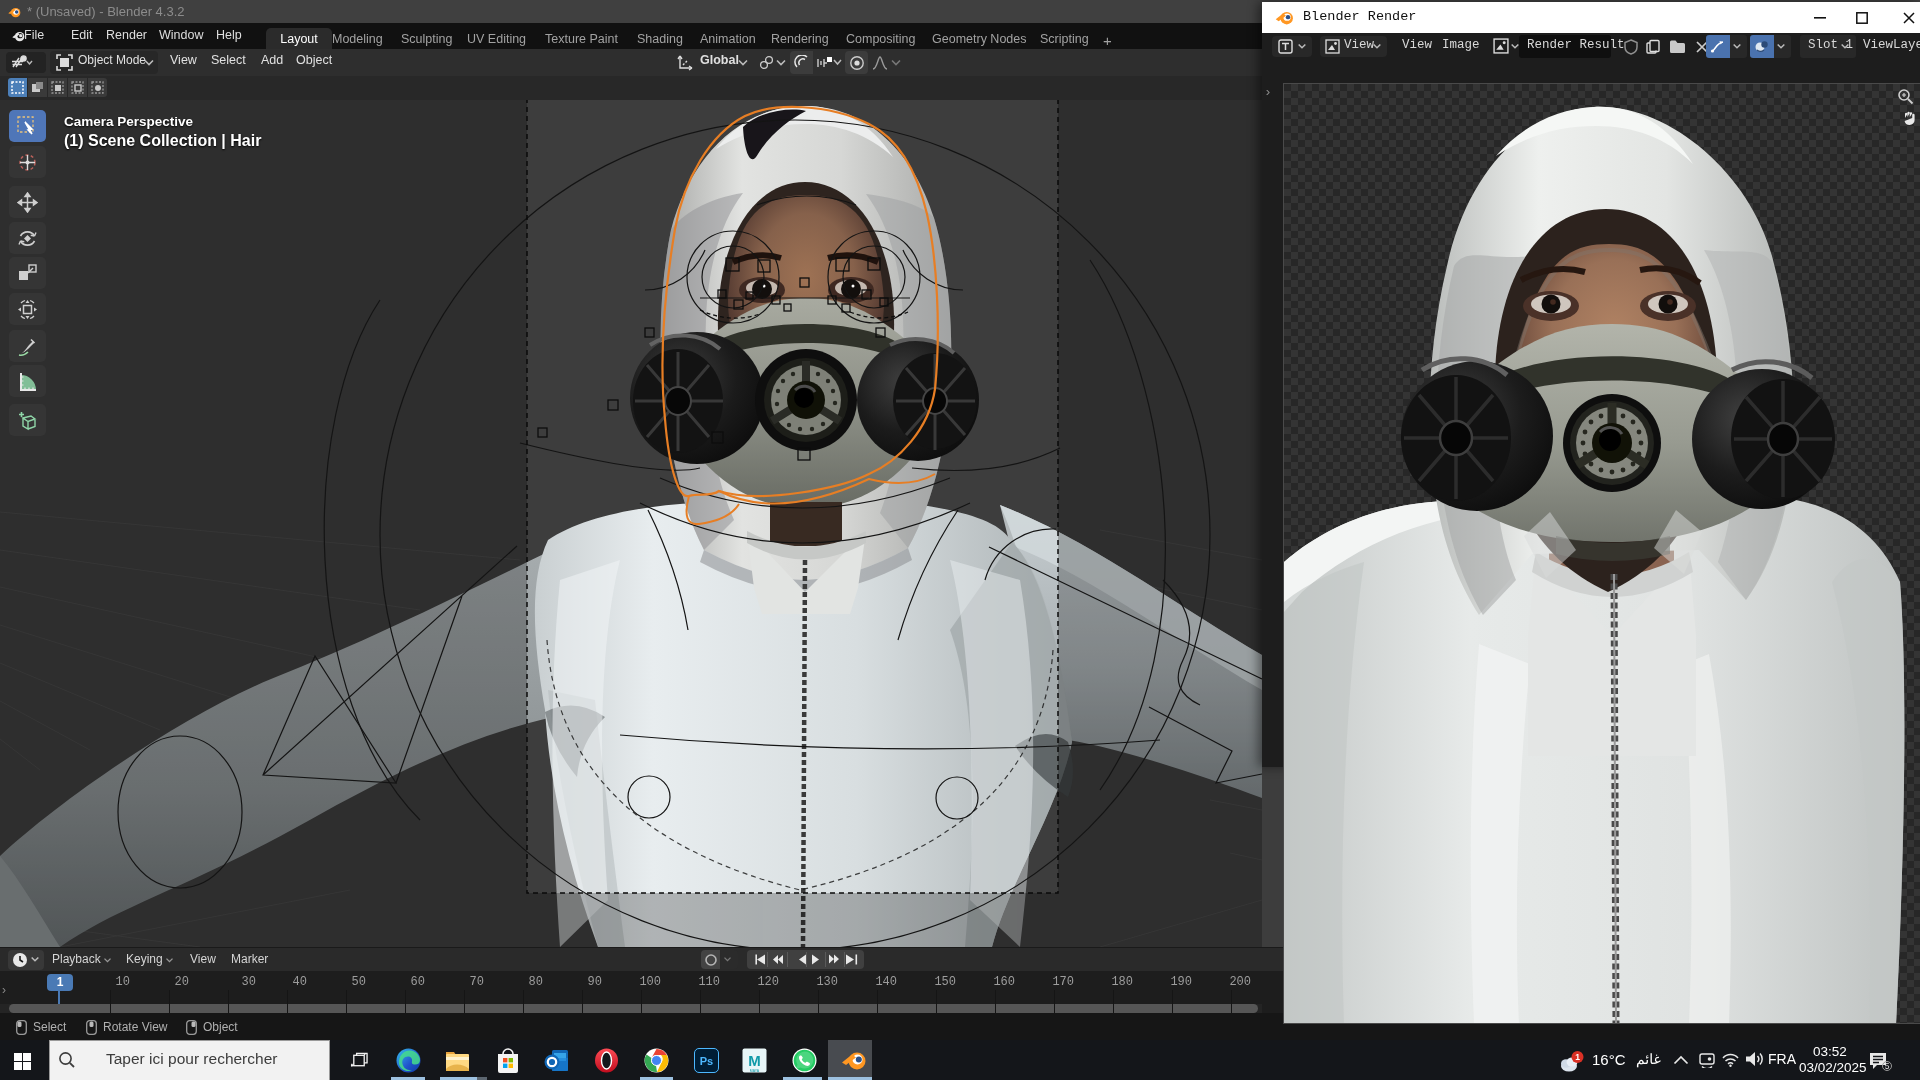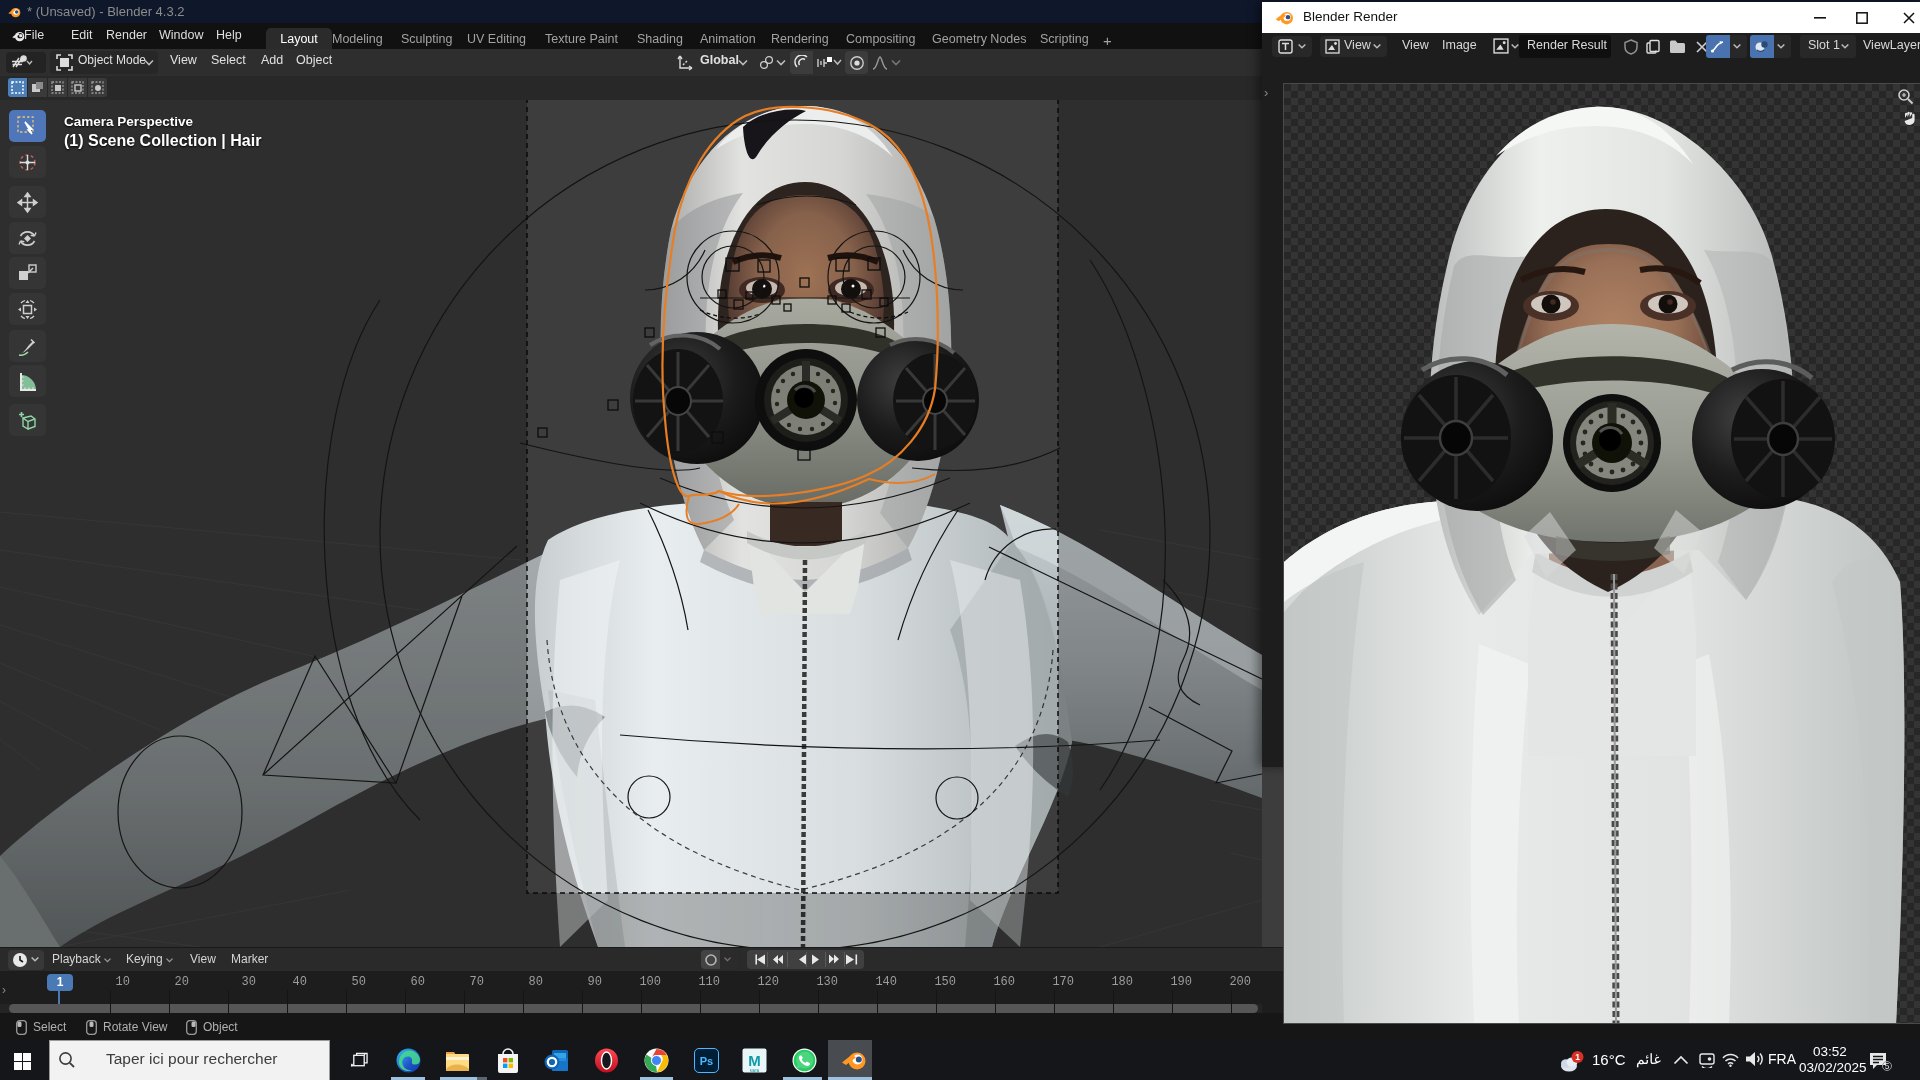--- a/index.html
+++ b/index.html
@@ -1,36 +1,36 @@
 <!DOCTYPE html>
 <html><head>
 <meta charset="utf-8">
 <style>
 * { margin:0; padding:0; box-sizing:border-box; }
 html,body { width:1920px; height:1080px; overflow:hidden; background:#2d2d2d; font-family:"Liberation Sans",sans-serif; }
 .abs { position:absolute; }
 #stage { position:relative; width:1920px; height:1080px; }
 
-#titlebar { left:0; top:0; width:1920px; height:23px; background:#0f172a; color:#8c8c8c; font-size:13px; }
+#titlebar { left:0; top:0; width:1920px; height:23px; background:#404040; color:#8c8c8c; font-size:13px; }
 #menubar { left:0; top:23px; width:1920px; height:26px; background:#111111; color:#dedede; font-size:12.5px; }
 #toolbar { left:0; top:49px; width:1920px; height:27px; background:#2e2e2e; color:#e0e0e0; font-size:12.5px; }
 #toolsettings { left:0; top:76px; width:1920px; height:24px; background:#282828; }
 #viewport { left:0; top:100px; width:1920px; height:847px; background:#2c2c2c; overflow:hidden; }
 #timeline-h { left:0; top:947px; width:1920px; height:24px; background:#2a2a2a; border-top:1px solid #1a1a1a; }
 #timeline-r { left:0; top:971px; width:1920px; height:42px; background:#1d1d1d; }
 #statusbar { left:0; top:1013px; width:1920px; height:27px; background:#161616; color:#b0b0b0; font-size:12px; }
 #taskbar { left:0; top:1040px; width:1920px; height:40px; background:#14161a; }
 .tabt { top:9px; color:#a2a2a2; }
 .tlm { top:4px; color:#d5d5d5; font-size:12px; }
 .rn { position:absolute; top:4px; color:#9c9c9c; font-size:12px; width:40px; margin-left:-20px; text-align:right;font-family:Liberation Mono, monospace; }
 .rtick { position:absolute; top:19px; width:1px; height:23px; background:#151515; }
 
 .toolbtn { position:absolute; left:9px; width:37px; height:32px; background:#353535; border-radius:5px; }
 
-#rwin { left:1262px; top:2px; width:658px; height:765px; background:#1d1d1d; box-shadow:-4px 0 10px rgba(0,0,0,.45); }
+#rwin { left:1262px; top:2px; width:658px; height:765px; background:#1d1d1d; box-shadow:-4px 0 10px rgba(0,0,0,.45);font-family:Liberation Mono, monospace; }
 #rtitle { left:0; top:0; width:658px; height:31px; background:#ffffff; color:#111; font-size:13.5px; }
 #rtoolbar { left:0; top:31px; width:658px; height:27px; background:#1d1d1d; color:#d8d8d8; font-size:12.5px; }
 #rinfo { left:0; top:58px; width:658px; height:23px; background:#1d1d1d; color:#d0d0d0; font-size:12.5px; font-weight:bold; }
 #rimage { left:21px; top:81px; width:637px; height:941px; background:repeating-conic-gradient(#343434 0% 25%, #272727 0% 50%); background-size:14px 14px; border:1px solid #4a4a4a; border-right:none; overflow:hidden; }
 </style>
 </head>
 <body>
 <div id="stage">
   <div class="abs" id="titlebar">
     <svg class="abs" style="left:7px;top:4px" width="16" height="16" viewBox="0 0 24 24">

